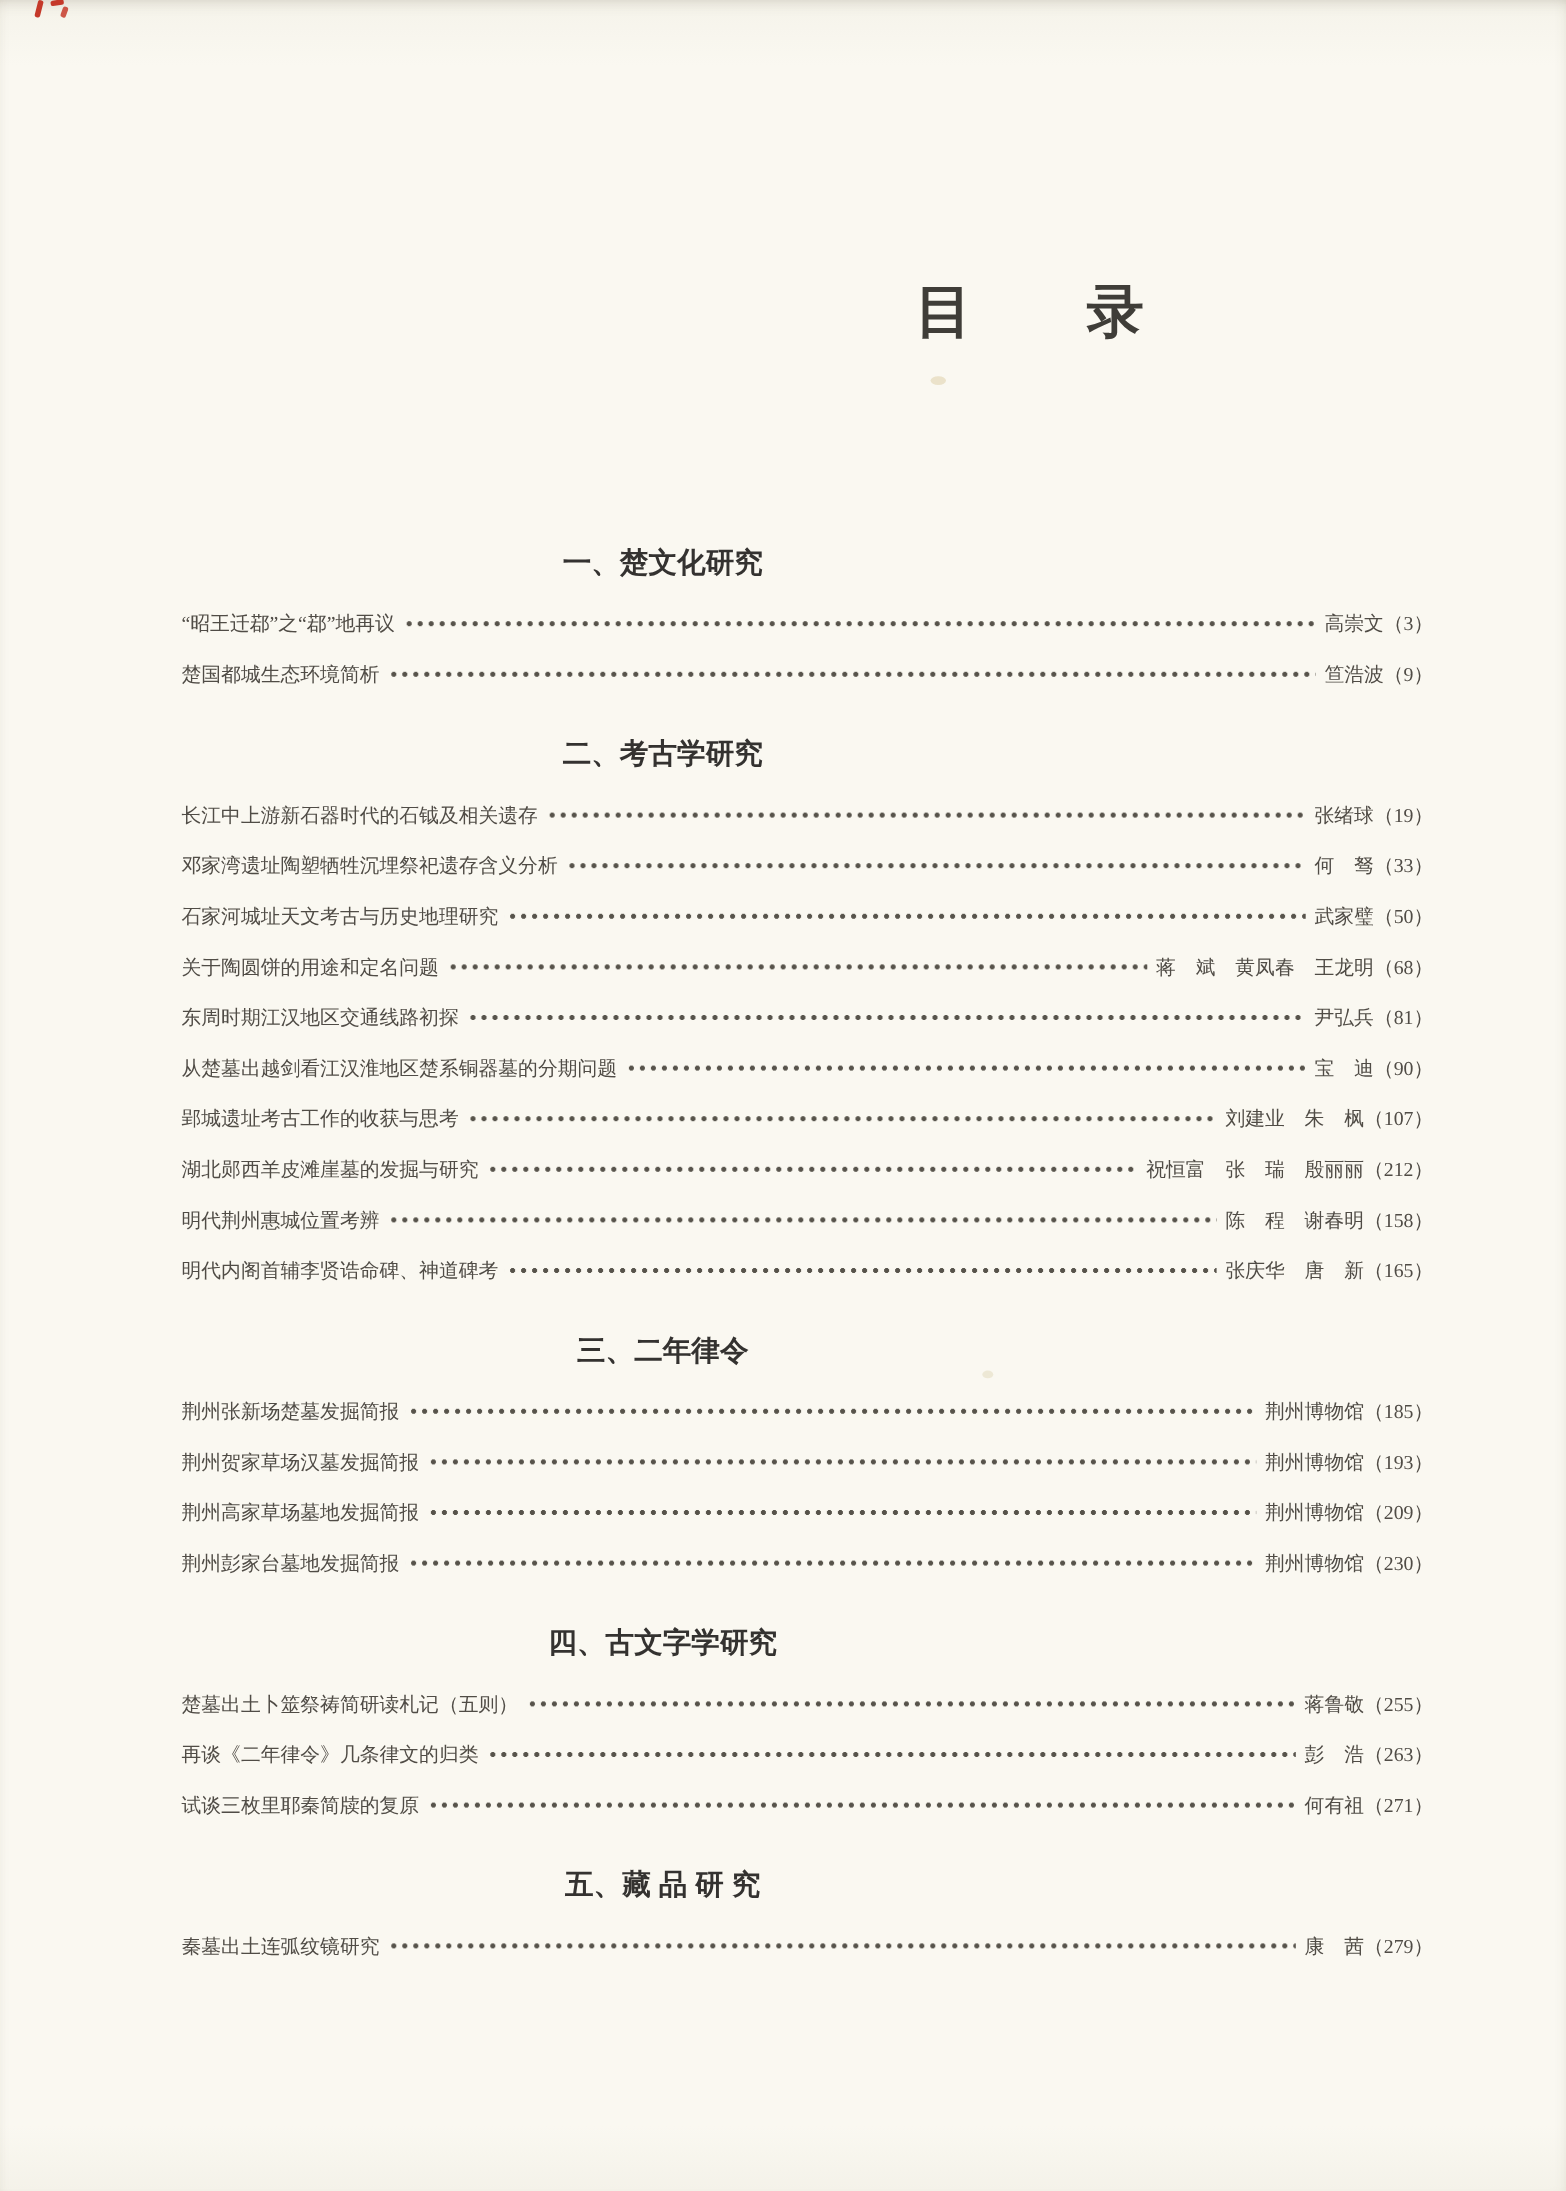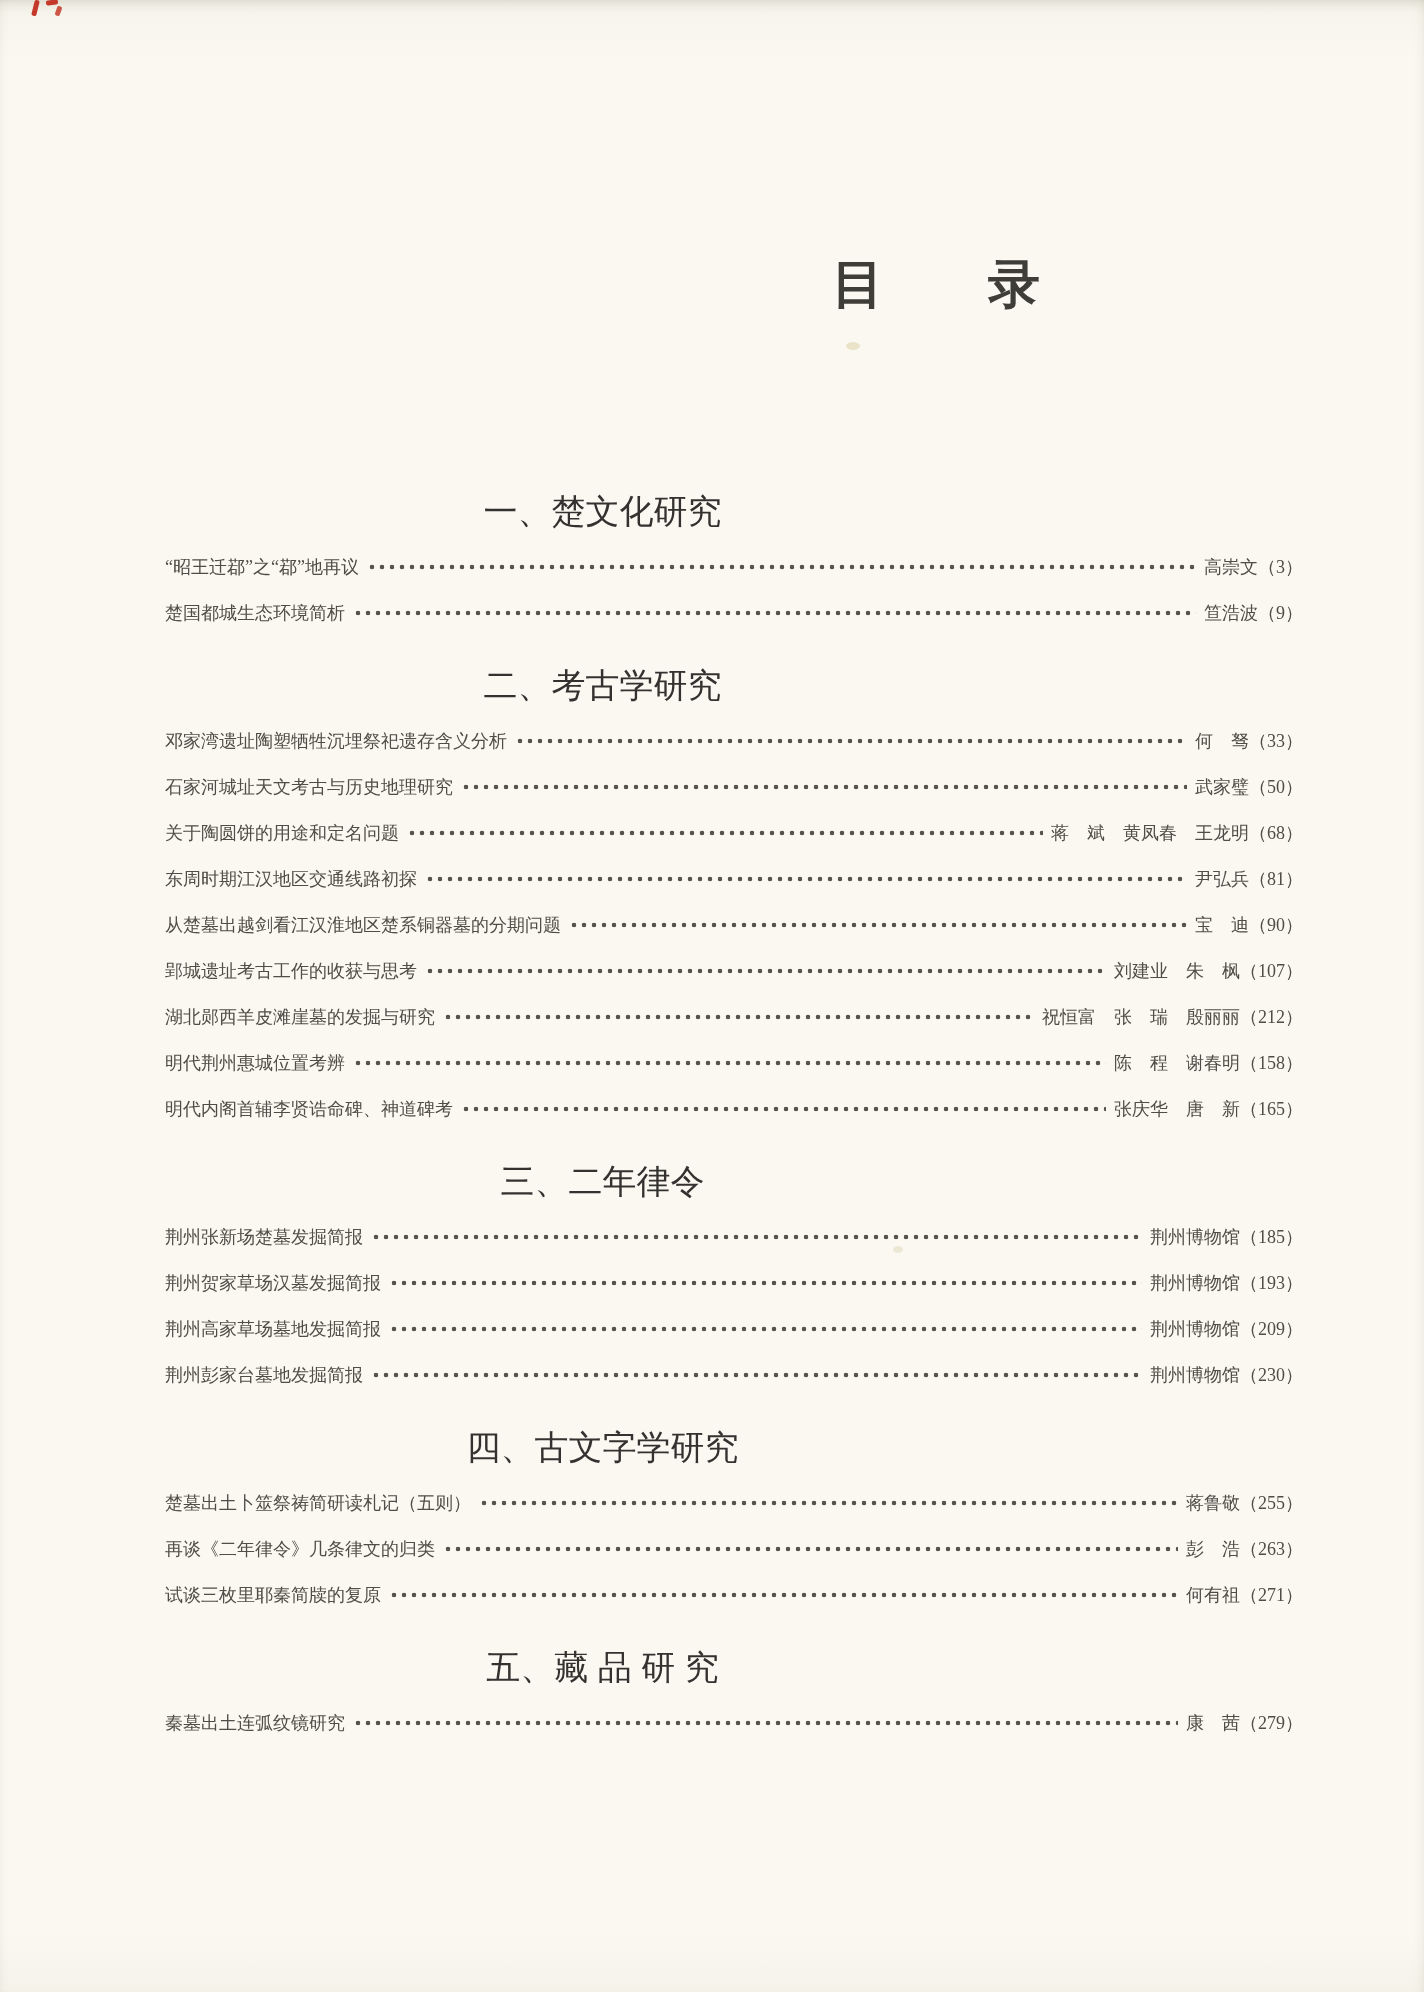--- a/index.html
+++ b/index.html
@@ -45,23 +45,23 @@
     width: 875px;
     text-align: center;
     margin-top: 30px;
     margin-bottom: 14px;
   }
   .toc-section:first-child .heading-wrap {
     margin-top: 176px;
   }
   .section-heading {
     margin: 0;
-    font-size: 34px;
+    font-size: 26px;
     line-height: 38px;
-    font-weight: normal;
+    font-weight: bold;
     color: #343230;
     font-family: "Liberation Sans", "DejaVu Sans", sans-serif;
   }
   .entries {
     width: 1138px;
   }
   .entry-row {
     display: flex;
     align-items: center;
     height: 46px;
@@ -134,20 +134,25 @@
     <span class="entry-ref"><span>笪浩波</span><span>（9）</span></span>
   </div>
 </div>
   </section>
 
   <section class="toc-section">
     <div class="heading-wrap">
       <h2 class="section-heading">二、考古学研究</h2>
     </div>
     <div class="entries">
+  <div class="entry-row">
+    <span class="entry-title">长江中上游新石器时代的石钺及相关遗存</span>
+    <span class="leader"></span>
+    <span class="entry-ref"><span>张绪球</span><span>（19）</span></span>
+  </div>
 
   <div class="entry-row">
     <span class="entry-title">邓家湾遗址陶塑牺牲沉埋祭祀遗存含义分析</span>
     <span class="leader"></span>
     <span class="entry-ref"><span>何　驽</span><span>（33）</span></span>
   </div>
 
   <div class="entry-row">
     <span class="entry-title">石家河城址天文考古与历史地理研究</span>
     <span class="leader"></span>

